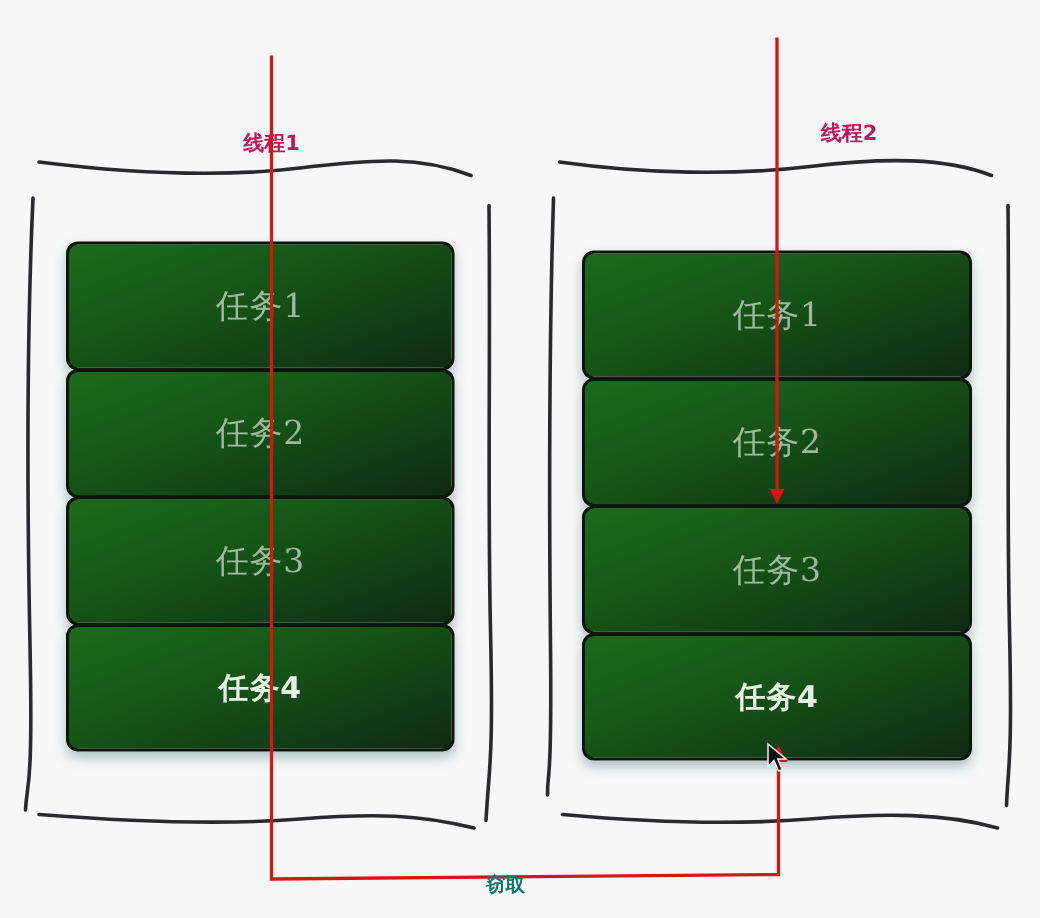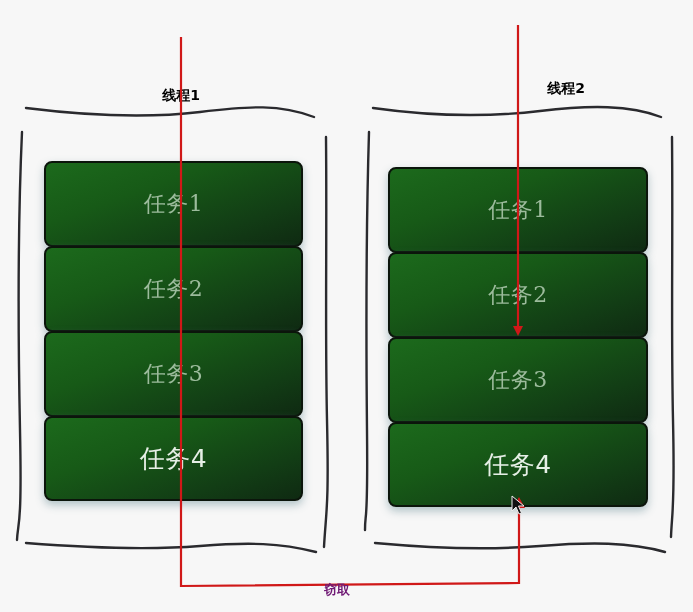--- a/index.html
+++ b/index.html
@@ -24,37 +24,38 @@
     }
     .card-label {
       font-family: "DejaVu Serif", serif;
       font-size: 22px;
       color: #9cbb9c;
       letter-spacing: 0.5px;
     }
     .card.bright .card-label {
       font-family: "DejaVu Sans", sans-serif;
       color: #e6efe6;
-      font-size: 25px;
+      font-size: 20px;
+      font-weight: bold;
     }
     .thread-label {
       position: absolute;
       font-family: "DejaVu Sans", sans-serif;
       font-weight: bold;
       font-size: 14px;
-      color: #000000;
+      color: #be185d;
       transform: translateX(-50%);
       white-space: nowrap;
     }
     .steal-label {
       position: absolute;
       font-family: "DejaVu Sans", sans-serif;
       font-weight: bold;
       font-size: 13px;
-      color: #701a75;
+      color: #0f766e;
       transform: translateX(-50%);
       white-space: nowrap;
     }
   </style>
 </head>
 <body>
 
 <div class="canvas">
 
   <svg class="overlay" width="693" height="612" viewBox="0 0 693 612">

